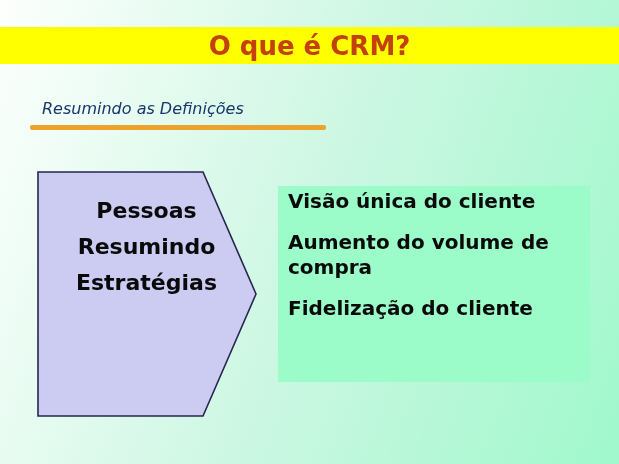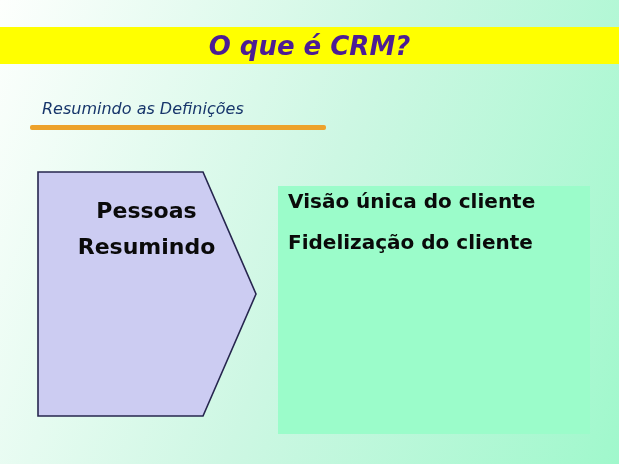--- a/index.html
+++ b/index.html
@@ -10,21 +10,21 @@
   .slide {
     position: relative; width: 619px; height: 464px;
     background: linear-gradient(110deg, #fdfffd 0%, #cdf7e3 50%, #a0f8cc 100%);
   }
   .title-band {
     position: absolute; left: 0; top: 27px; width: 619px; height: 37px;
     background: #ffff00;
     display: flex; align-items: center; justify-content: center;
   }
   .title {
-    font-size: 26px; font-weight: bold; font-style: italic; color: #4c1d95;
+    font-size: 26px; font-weight: bold; color: #c2410c;
   }
   .subtitle {
     position: absolute; left: 42px; top: 99px;
     font-size: 16px; font-style: italic; color: #17366b;
     white-space: nowrap;
   }
   .underline {
     position: absolute; left: 30px; top: 125px; width: 296px; height: 5px;
     background: #eda22b; border-radius: 2px;
   }
@@ -34,21 +34,21 @@
     position: absolute; left: 0; top: 0; width: 219px; height: 245px;
     box-sizing: border-box; padding-top: 27px;
     display: flex; flex-direction: column; align-items: center;
   }
   .arrow-item {
     font-size: 22px; font-weight: bold; color: #0a0a0a;
     line-height: 25px; text-align: center; white-space: pre-line;
     margin: 0 0 11px 0;
   }
   .benefits-box {
-    position: absolute; left: 278px; top: 186px; width: 312px; height: 248px;
+    position: absolute; left: 278px; top: 186px; width: 312px; height: 196px;
     background: #9bfcca; box-sizing: border-box;
     padding: 3px 6px 0 10px;
   }
   .benefit-item {
     font-size: 20px; font-weight: bold; color: #0a0a0a;
     line-height: 25px; white-space: pre-line;
     margin: 0 0 16px 0;
   }
 </style>
 </head>
@@ -63,21 +63,24 @@
   <div class="subtitle">Resumindo as Definições</div>
   <div class="underline"></div>
 
   <div class="arrow-wrap">
     <svg class="arrow-svg" width="220" height="246" viewBox="0 0 220 246" aria-hidden="true">
       <polygon points="1,1 166,1 219,123 166,245 1,245" fill="#ccccf2" stroke="#26264e" stroke-width="1.6" stroke-linejoin="miter"></polygon>
     </svg>
     <div class="arrow-text">
       <div class="arrow-item">Pessoas</div>
       <div class="arrow-item">Resumindo</div>
+      <div class="arrow-item">Estratégias</div>
     </div>
   </div>
 
   <div class="benefits-box">
     <p class="benefit-item">Visão única do cliente</p>
+    <p class="benefit-item">Aumento do volume de
+compra</p>
     <p class="benefit-item">Fidelização do cliente</p>
   </div>
 
 </div>
 
 </body></html>

